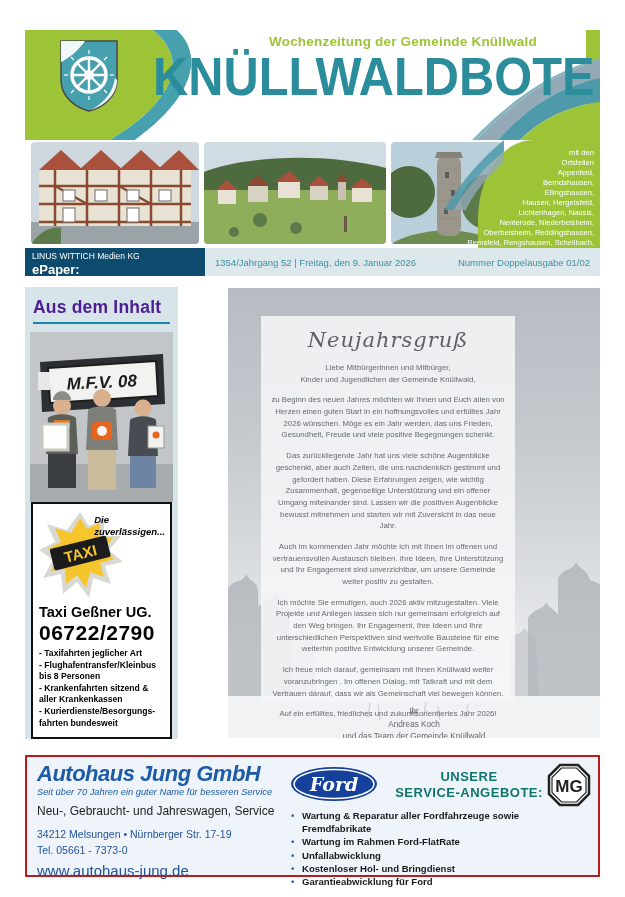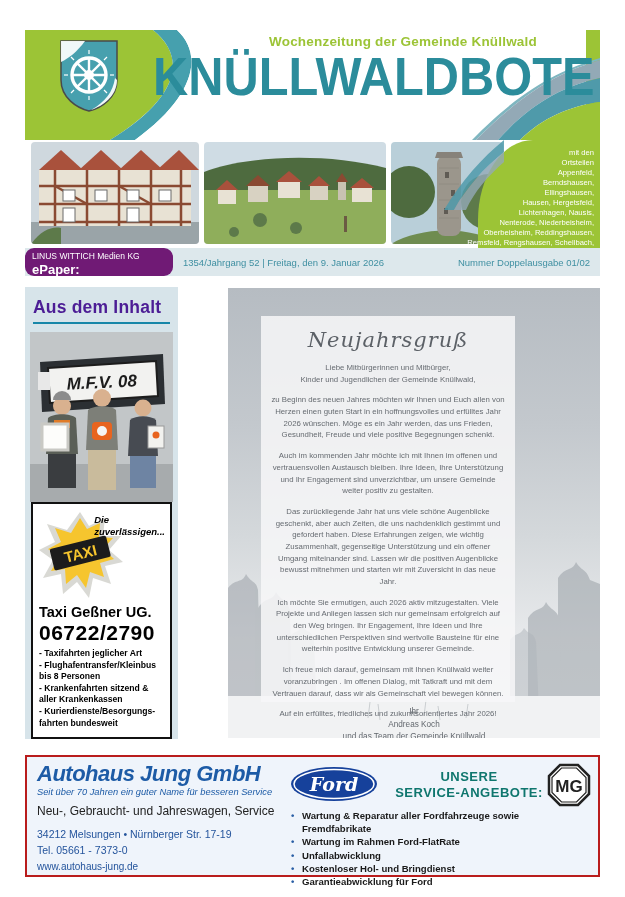--- a/index.html
+++ b/index.html
@@ -19,21 +19,21 @@
   
   .photostrip { position:absolute; left:25px; top:140px; width:575px; height:108px; background:#fff; }
   .photo { position:absolute; top:2px; height:102px; border-radius:4px; overflow:hidden; box-shadow:0 0 0 2px #fff; }
   .photo svg { display:block; }
   .ortsteile-block { position:absolute; right:0; top:0; width:122px; height:115px; background:#9cc436; border-top-left-radius:55px 80px; }
   .ortsteile-text { position:absolute; right:6px; top:8px; width:150px; color:#fff; font-size:7.6px; line-height:1.32; text-align:right; }
   .strip-swoosh { position:absolute; right:96px; top:0; }
 
   
   .infobar { position:absolute; left:25px; top:248px; width:575px; height:28px; background:#dde8ec; display:flex; align-items:stretch; }
-  .pubbox { width:148px; background:#701a75; color:#fff; padding:3px 7px; line-height:1.25;border-radius:9px; }
+  .pubbox { width:180px; background:#0c4a6e; color:#fff; padding:3px 7px; line-height:1.25; }
   .pub1 { font-size:8.5px; }
   .pub2 { font-size:13px; font-weight:bold; }
   .issueline { flex:1; display:flex; align-items:center; color:#4090a2; font-size:9.5px; padding:0 10px; }
   .issue-number { margin-left:auto; }
 
   
   .sidebar { position:absolute; left:25px; top:287px; width:153px; height:452px; background:#d7e4ea; }
   .inhalt-head { color:#4c1d95; font-weight:bold; font-size:17.5px; padding:10px 8px 4px 8px; letter-spacing:.2px; }
   .inhalt-rule { height:2px; background:#1787a9; margin:0 8px 8px 8px; }
   .sb-photo { margin:0 5px; width:143px; height:170px; background:#c7cbcd; overflow:hidden; }
@@ -55,21 +55,21 @@
   .letter-body p { margin-bottom:9px; }
   .letter-closing { position:absolute; left:0; width:100%; top:418px; text-align:center; color:#62676d; font-size:8.2px; line-height:1.55; }
 
   
   .bottom-ad { position:absolute; left:25px; top:755px; width:575px; height:122px; background:#eff4fb; border:2px solid #b91c1c; }
   .aj-left { position:absolute; left:10px; top:4px; width:252px; }
   .aj-name { color:#1d5ba6; font-weight:bold; font-style:italic; font-size:22px; letter-spacing:-.5px; }
   .aj-slogan { color:#1d5ba6; font-style:italic; font-size:9.3px; margin-top:0px; }
   .aj-line1 { color:#222; font-size:12px; margin-top:7px; }
   .aj-addr { color:#24549c; font-size:10.5px; margin-top:8px; line-height:1.55; }
-  .aj-web { color:#24549c; font-size:10px; }
+  .aj-web { color:#24549c; font-size:15px; }
   .ford-logo { position:absolute; left:262px; top:8px; }
   .aj-heading { position:absolute; left:352px; top:12px; width:180px; text-align:center; color:#0f766e; font-weight:bold; font-size:13px; line-height:1.2; letter-spacing:.5px; }
   .mg-logo { position:absolute; right:6px; top:5px; }
   .aj-services { position:absolute; left:264px; top:52px; right:8px; list-style:none; }
   .aj-services li { font-weight:bold; color:#1a1a1a; font-size:9.6px; line-height:1.38; padding-left:11px; position:relative; }
   .aj-services li::before { content:"•"; color:#2a5fa5; position:absolute; left:0; top:0; }
 </style>
 </head>
 <body>
 
@@ -303,22 +303,22 @@
           <line x1="212" y1="432" x2="210" y2="418"></line>
           <line x1="238" y1="430" x2="240" y2="416"></line>
       </g>
     </svg>
     <div class="paper">
       <div class="letter-title">Neujahrsgruß</div>
       <div class="letter-body">
         <p class="pre">Liebe Mitbürgerinnen und Mitbürger,
 Kinder und Jugendlichen der Gemeinde Knüllwald,</p>
         <p>zu Beginn des neuen Jahres möchten wir Ihnen und Euch allen von Herzen einen guten Start in ein hoffnungsvolles und erfülltes Jahr 2026 wünschen. Möge es ein Jahr werden, das uns Frieden, Gesundheit, Freude und viele positive Begegnungen schenkt.</p>
+        <p>Das zurückliegende Jahr hat uns viele schöne Augenblicke geschenkt, aber auch Zeiten, die uns nachdenklich gestimmt und gefordert haben. Diese Erfahrungen zeigen, wie wichtig Zusammenhalt, gegenseitige Unterstützung und ein offener Umgang miteinander sind. Lassen wir die positiven Augenblicke bewusst mitnehmen und starten wir mit Zuversicht in das neue Jahr.</p>
         <p>Auch im kommenden Jahr möchte ich mit Ihnen im offenen und vertrauensvollen Austausch bleiben. Ihre Ideen, Ihre Unterstützung und Ihr Engagement sind unverzichtbar, um unsere Gemeinde weiter positiv zu gestalten.</p>
-        <p>Das zurückliegende Jahr hat uns viele schöne Augenblicke geschenkt, aber auch Zeiten, die uns nachdenklich gestimmt und gefordert haben. Diese Erfahrungen zeigen, wie wichtig Zusammenhalt, gegenseitige Unterstützung und ein offener Umgang miteinander sind. Lassen wir die positiven Augenblicke bewusst mitnehmen und starten wir mit Zuversicht in das neue Jahr.</p>
         <p>Ich möchte Sie ermutigen, auch 2026 aktiv mitzugestalten. Viele Projekte und Anliegen lassen sich nur gemeinsam erfolgreich auf den Weg bringen. Ihr Engagement, Ihre Ideen und Ihre unterschiedlichen Perspektiven sind wertvolle Bausteine für eine weiterhin positive Entwicklung unserer Gemeinde.</p>
         <p>Ich freue mich darauf, gemeinsam mit Ihnen Knüllwald weiter voranzubringen . Im offenen Dialog, mit Tatkraft und mit dem Vertrauen darauf, dass wir als Gemeinschaft viel bewegen können.</p>
         <p>Auf ein erfülltes, friedliches und zukunftsorientiertes Jahr 2026!</p>
       </div>
     </div>
     <div class="letter-closing pre">Ihr
 Andreas Koch
 und das Team der Gemeinde Knüllwald</div>
   </div>
 

